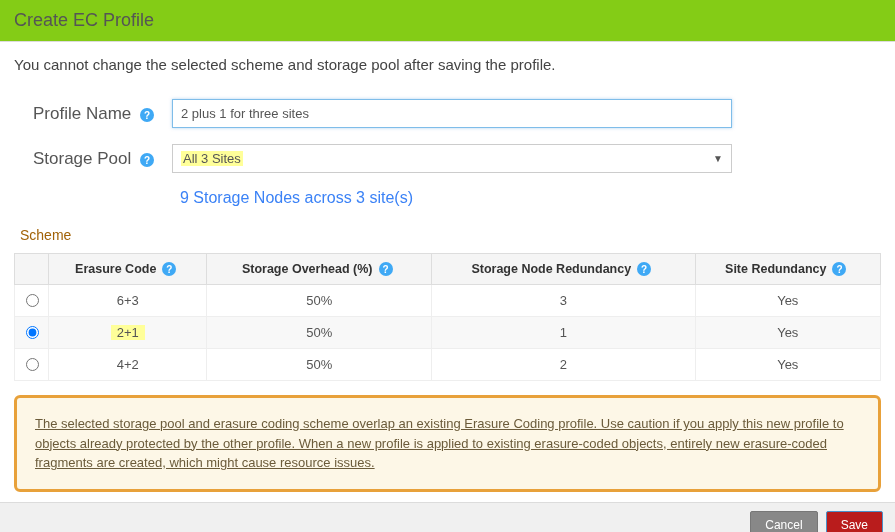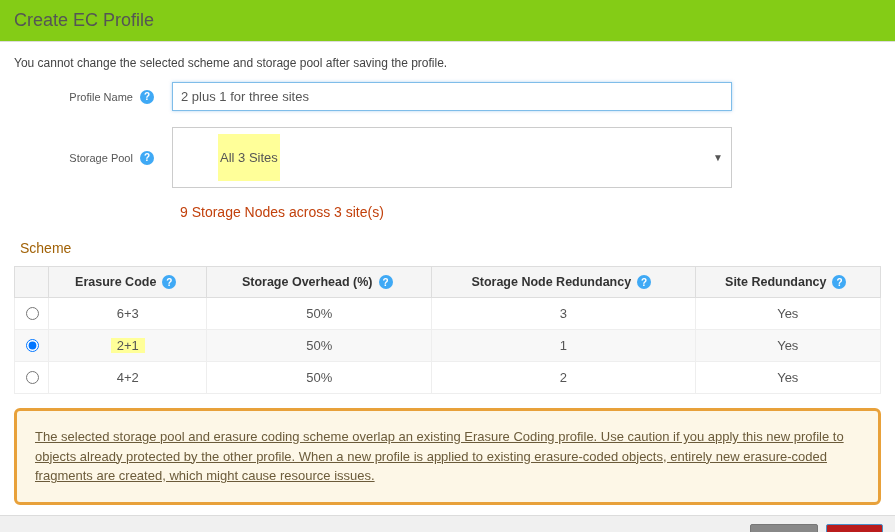--- a/index.html
+++ b/index.html
@@ -17,33 +17,33 @@
     padding: 10px 14px;
     font-size: 18px;
     color: #555;
     font-weight: 400;
   }
   .content {
     padding: 14px 14px 10px 14px;
   }
   .note {
     color: #444;
-    font-size: 12px;
-    margin-bottom: 12px;
+    font-size: 15px;
+    margin-bottom: 26px;
   }
   .form-row {
     display: flex;
     align-items: center;
     margin-bottom: 16px;
   }
   .form-label {
     width: 150px;
     text-align: right;
     color: #555;
-    font-size: 11px;
+    font-size: 17px;
     padding-right: 6px;
   }
   .help-icon {
     display: inline-flex;
     align-items: center;
     justify-content: center;
     width: 14px;
     height: 14px;
     border-radius: 50%;
     background: #3fa9f5;
@@ -79,31 +79,30 @@
     font-size: 13px;
     color: #555;
     background: #fff;
     display: flex;
     align-items: center;
     justify-content: space-between;
     cursor: pointer;
   }
   .select-value {
     background: #ffff99;
-    padding: 16px 2px;
-    margin-left: 37px;
+    padding: 0 2px;
   }
   .select-caret {
     color: #555;
     font-size: 10px;
   }
   .subnote {
     margin-left: 166px;
-    color: #c2410c;
-    font-size: 14px;
+    color: #3b82f6;
+    font-size: 16px;
     margin-top: 6px;
     margin-bottom: 20px;
   }
   .section-label {
     font-size: 14px;
     color: #a16207;
     margin: 0 0 10px 6px;
   }
   table.scheme {
     width: 100%;

